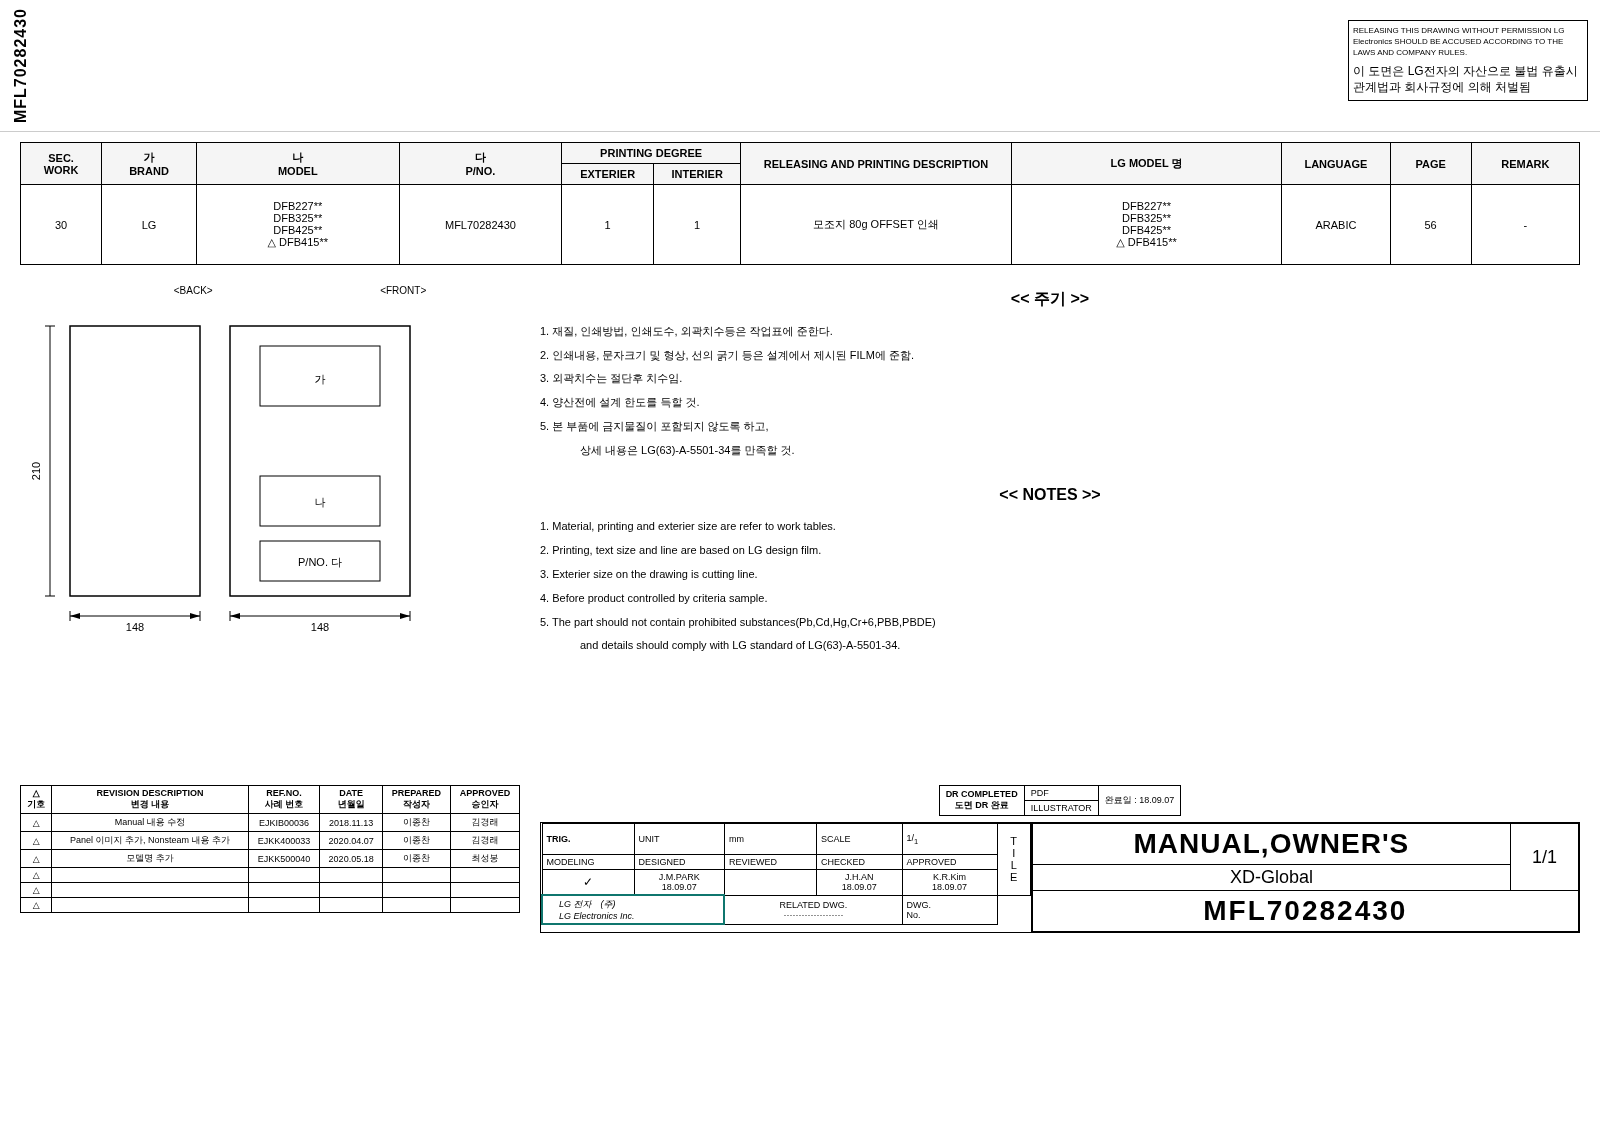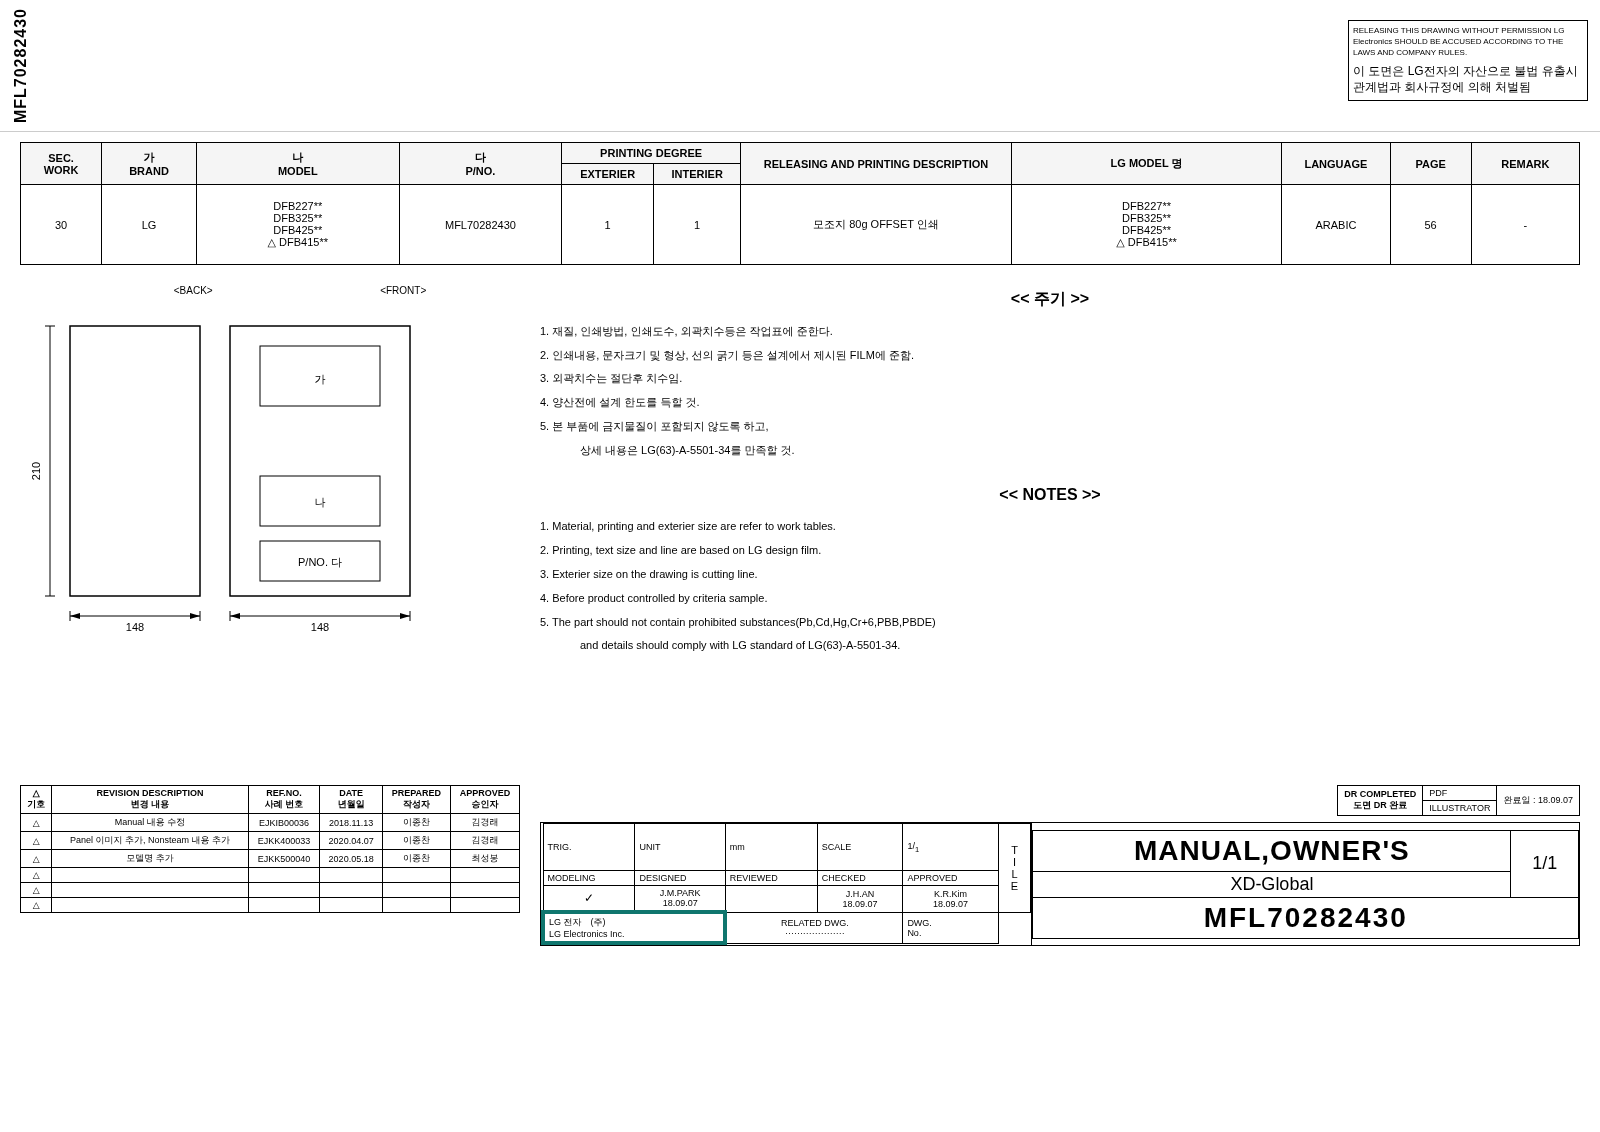--- a/index.html
+++ b/index.html
@@ -377,21 +377,21 @@
             <td></td>
             <td></td>
             <td></td>
           </tr>
         </tbody>
     </table>
   </div>
 
   <div class="title-block-section">
 
-    <div style="display:flex; justify-content:flex-end; margin-bottom:6px; font-size:10px;">
+    <div style="display:flex; justify-content:center; margin-bottom:6px; font-size:10px;">
       <table style="border-collapse:collapse; font-size:9px;">
         <tbody>
             <tr>
           <td rowspan="2" style="border:1px solid #000; padding:3px 6px; font-weight:bold; text-align:center;">DR COMPLETED<br>도면 DR 완료</td>
           <td style="border:1px solid #000; padding:2px 6px;">PDF</td>
           <td rowspan="2" style="border:1px solid #000; padding:3px 6px;">완료일 : 18.09.07</td>
         </tr>
         <tr>
           <td style="border:1px solid #000; padding:2px 6px;">ILLUSTRATOR</td>
         </tr>
@@ -400,21 +400,21 @@
     </div>
 
     <table class="title-main-table">
       <tbody>
           <tr>
 
         <td style="vertical-align:top; padding:0;">
           <table style="border-collapse:collapse; width:100%; font-size:9px;">
             <tbody>
                   <tr>
-              <td style="border:1px solid #000; padding:18px 4px;">TRIG.</td>
+              <td style="border:1px solid #000; padding:10px 4px;font-weight:bold;">TRIG.</td>
               <td style="border:1px solid #000; padding:2px 4px;">UNIT</td>
               <td style="border:1px solid #000; padding:2px 4px;">mm</td>
               <td style="border:1px solid #000; padding:2px 4px;">SCALE</td>
               <td style="border:1px solid #000; padding:2px 4px;">1/<sub>1</sub></td>
               <td rowspan="3" style="border:1px solid #000; padding:4px 6px; font-size:11px; text-align:center;">T<br>I<br>L<br>E</td>
             </tr>
             <tr>
               <td style="border:1px solid #000; padding:2px 4px;">MODELING</td>
               <td style="border:1px solid #000; padding:2px 4px;">DESIGNED</td>
               <td style="border:1px solid #000; padding:2px 4px;">REVIEWED</td>
@@ -431,21 +431,21 @@
               <td style="border:1px solid #000; padding:2px 4px; text-align:center;">
                 <div>J.H.AN</div>
                 <div>18.09.07</div>
               </td>
               <td style="border:1px solid #000; padding:2px 4px; text-align:center;">
                 <div>K.R.Kim</div>
                 <div>18.09.07</div>
               </td>
             </tr>
             <tr>
-              <td colspan="2" style="border:4px solid #0f766e; padding:2px 4px;">
+              <td colspan="2" style="border:2px solid #0f766e; padding:2px 16px;font-style:italic;">
                 <div>LG 전자　(주)</div>
                 <div>LG Electronics Inc.</div>
               </td>
               <td colspan="2" style="border:1px solid #000; padding:2px 4px;text-align:center;">
                 <div>RELATED DWG.</div>
                 <div>····················</div>
               </td>
               <td style="border:1px solid #000; padding:2px 4px;">
                 <div>DWG.</div>
                 <div>No.</div>

